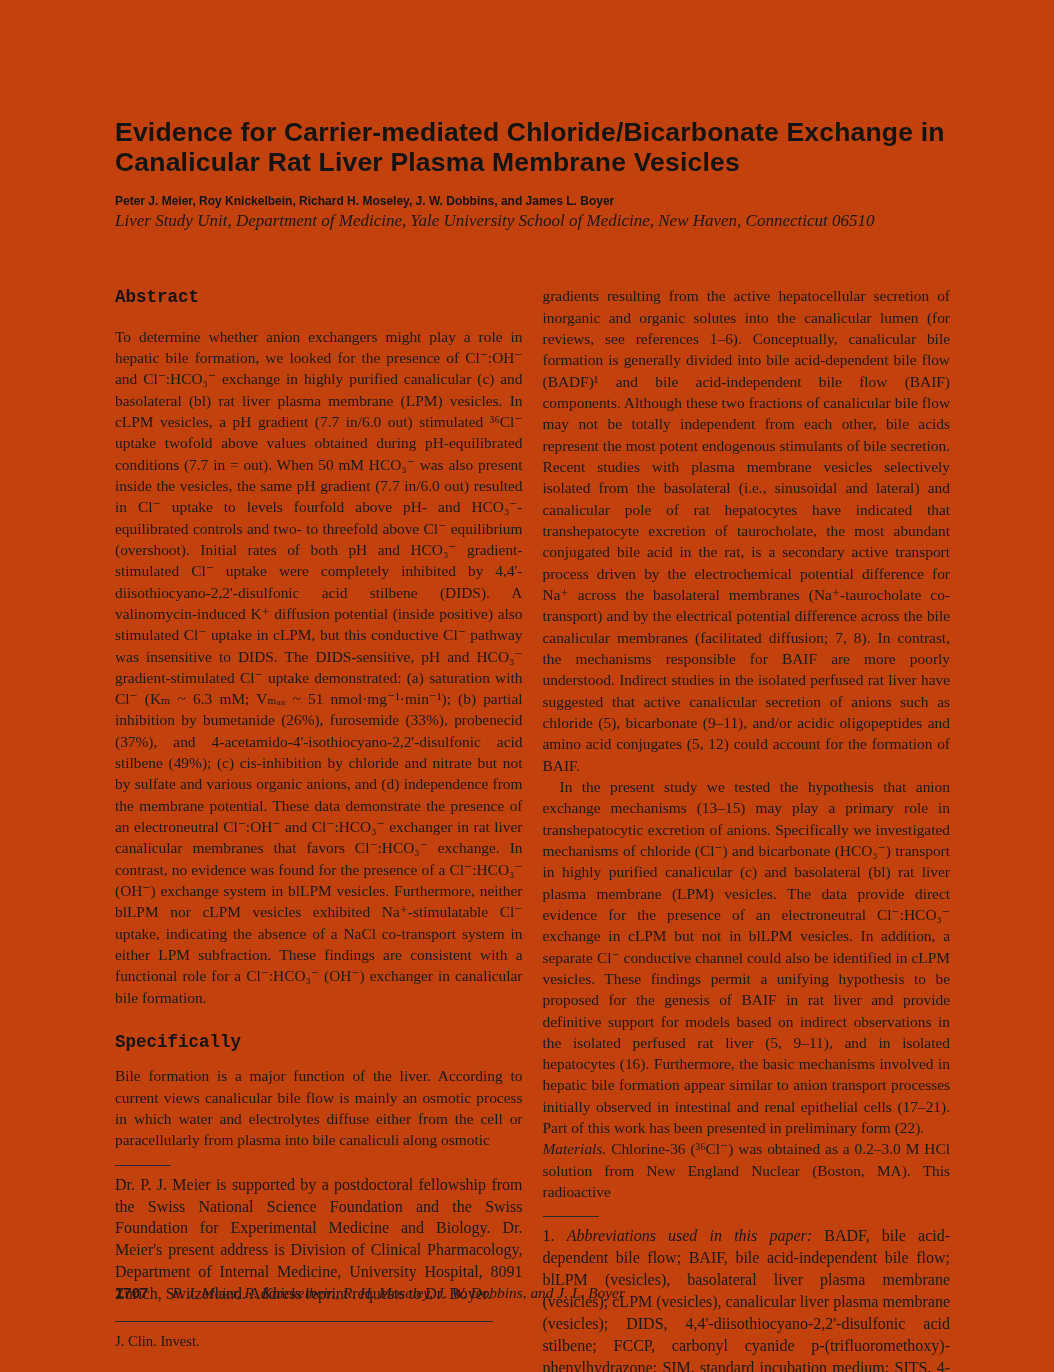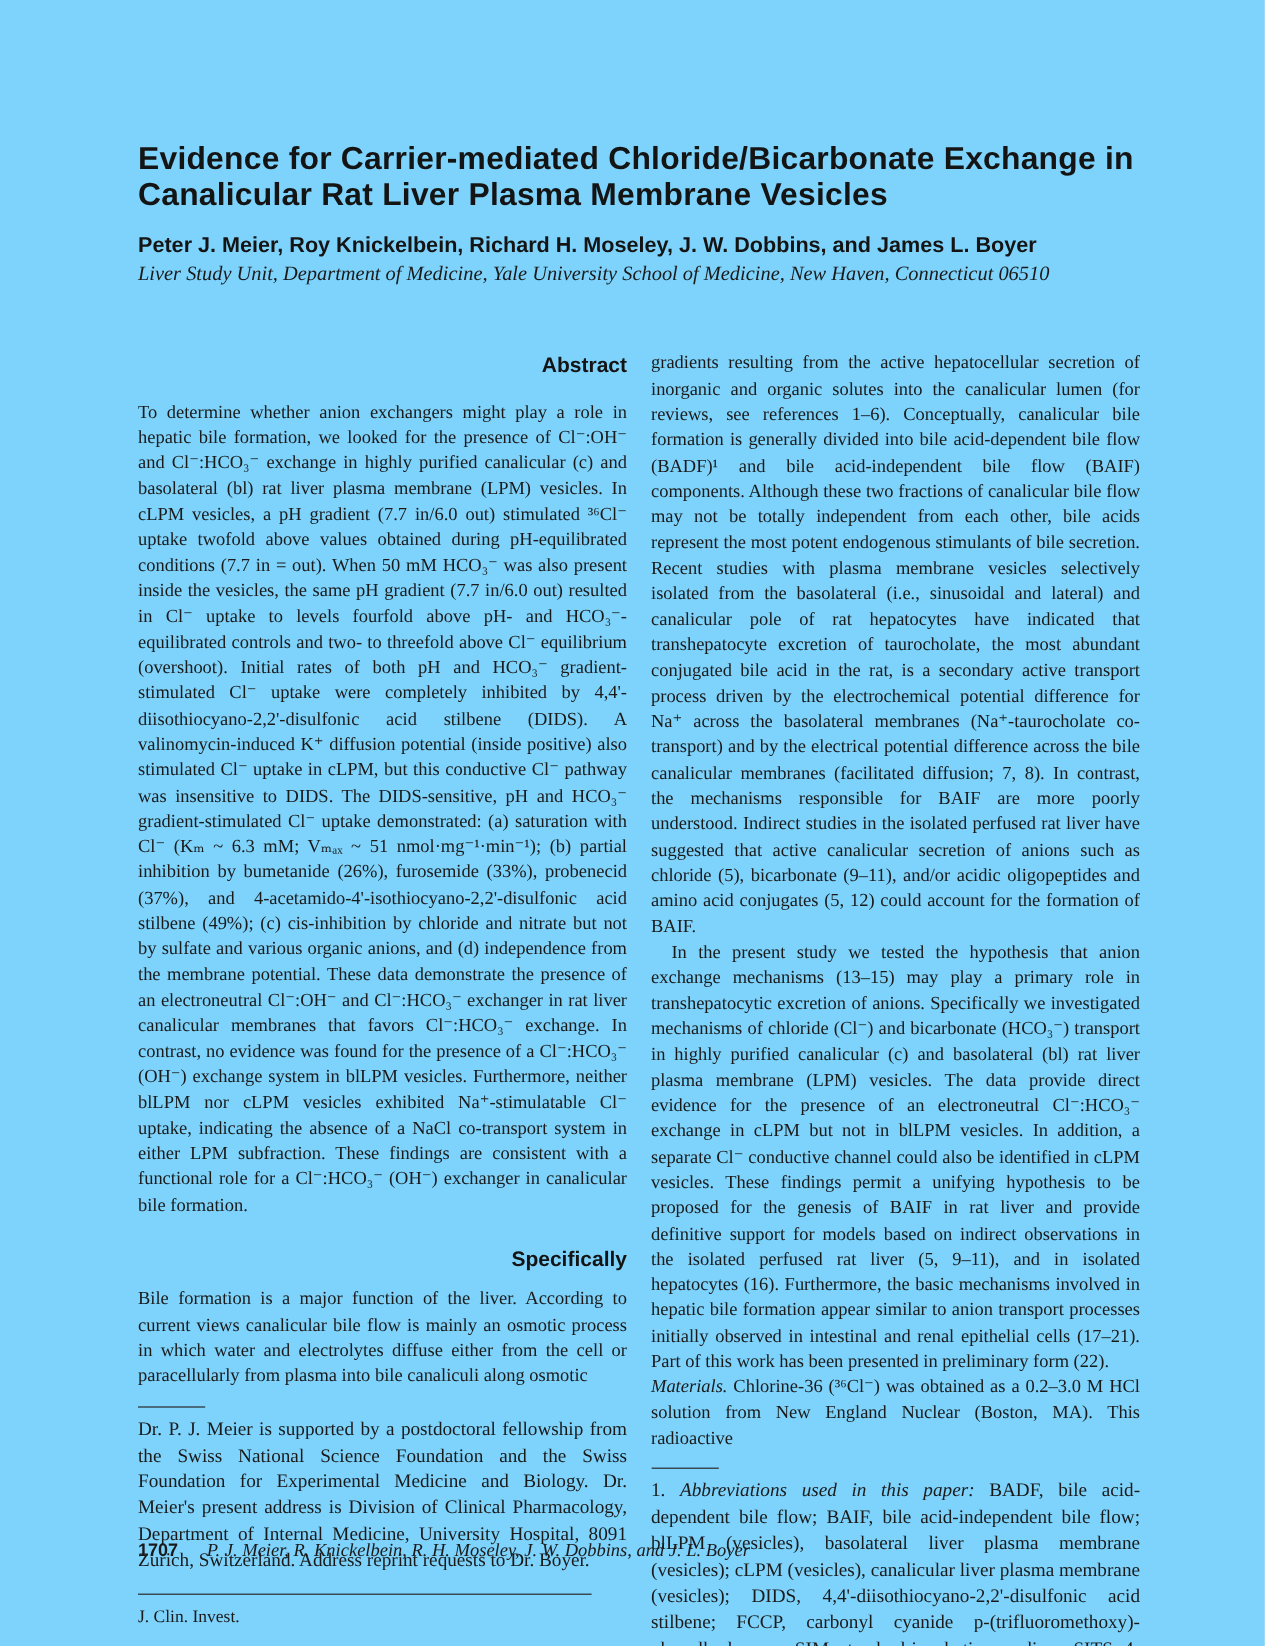--- a/index.html
+++ b/index.html
@@ -1,40 +1,40 @@
 <!DOCTYPE html>
 <html><head>
 <meta charset="utf-8">
 <style>
   html,body { margin:0; padding:0; background:#e8e8e8; }
   .page {
     position:relative;
     width:1054px; height:1372px;
     margin:0 auto;
-    background:#7dd3fc;
+    background:#c2410c;
     color:#1a1a1a;
     font-family:"Liberation Serif","DejaVu Serif","DejaVu Sans",serif;
     box-sizing:border-box;
     padding:118px 104px 0 115px;
     overflow:hidden;
   }
   .title {
     font-family:"Liberation Sans","DejaVu Sans",sans-serif;
     font-weight:bold;
     font-size:26.5px;
     line-height:1.12;
     letter-spacing:0.2px;
     margin:0 0 0 0;
     color:#141414;
     max-width:840px;
   }
   .authors {
     font-family:"Liberation Sans","DejaVu Sans",sans-serif;
     font-weight:bold;
-    font-size:18px;
+    font-size:12px;
     margin-top:17px;
     color:#141414;
   }
   .affiliation {
     font-style:italic;
     font-size:17px;
     margin-top:3px;
     color:#1a1a1a;
   }
   .columns {
@@ -42,25 +42,25 @@
     gap:20px;
     margin-top:54px;
   }
   .col {
     width:408px;
     text-align:justify;
     font-size:15.4px;
     line-height:1.385;
   }
   h2.sect {
-    font-family:Liberation Sans, sans-serif;
+    font-family:Liberation Mono, monospace;
     font-weight:bold;
     font-size:17.5px;
     margin:0 0 11px 0;
-    text-align:right;
+    text-align:left;
     color:#141414;
   }
   .abstract-body { font-weight:normal; margin:16px 0 22px 0; }
   .intro-body { margin:0; }
   p.bodytext { margin:0; }
   p.indent { text-indent:17px; margin:0; }
   .rule-short {
     width:56px; border:none; border-top:1.5px solid #2a2a2a;
     margin:14px 0 8px 0;
   }

